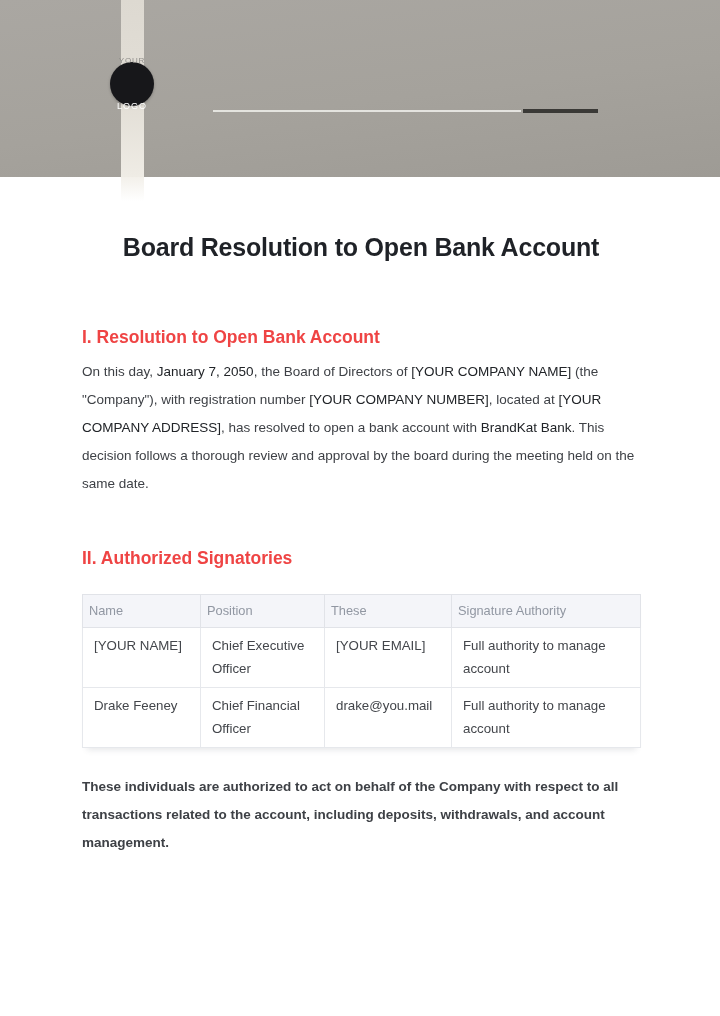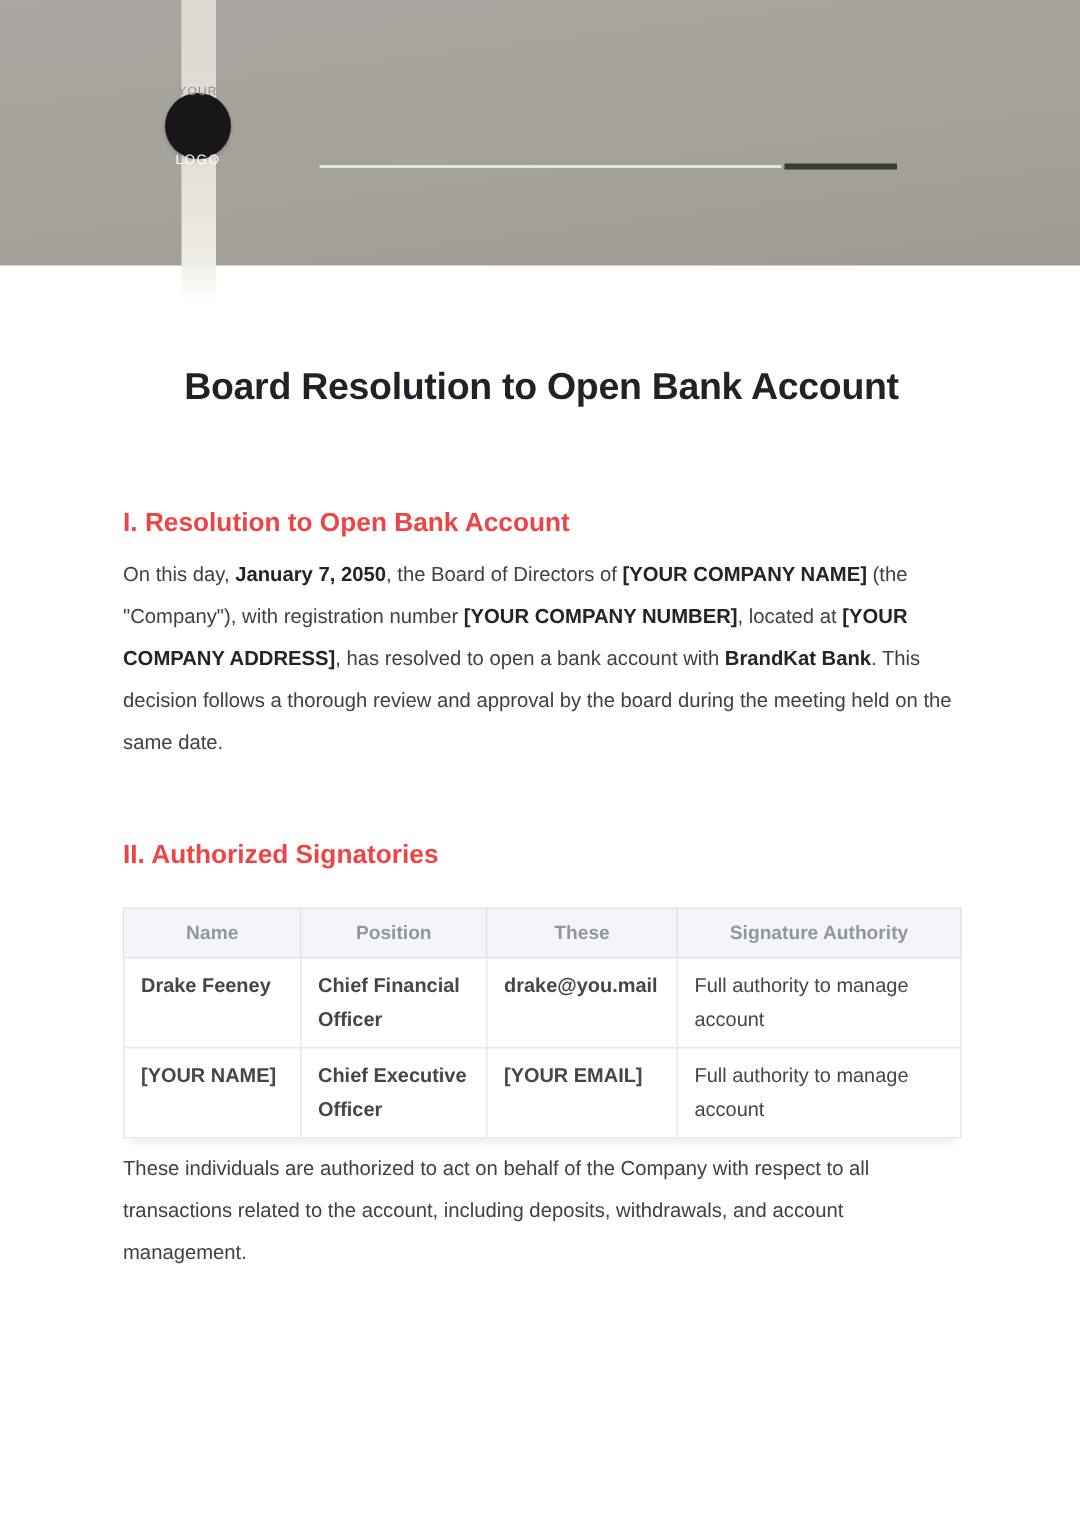--- a/index.html
+++ b/index.html
@@ -79,21 +79,21 @@
   .rule-dark {
     position: absolute;
     left: 523px; top: 109px;
     width: 75px; height: 4px;
     background: #3a3936;
   }
 
   
   .doc {
     position: absolute;
-    left: 0; top: 188px;
+    left: 0; top: 177px;
     width: 720px;
     padding: 0 80px 0 82px;
   }
   .doc-title {
     margin-top: 53px;
     text-align: center;
     font-size: 25px;
     line-height: 34px;
     font-weight: 700;
     letter-spacing: -0.2px;
@@ -106,41 +106,41 @@
     color: #ef4444;
   }
   .heading-1 { margin-top: 61px; }
   .heading-2 { margin-top: 48px; }
   .para {
     font-size: 13.5px;
     line-height: 28px;
     color: #3e4146;
     margin-top: 9px;
   }
-  .para .b, td.b { font-weight: 700; color: #212428; }
+  .para .b, td.b { font-weight: 400; color: #212428; }
   .para-intro { margin-top: 9px; }
-  .para-closing { margin-top: 6px; }
+  .para-closing { margin-top: 25px; font-weight: bold; }
 
   
   .sig-table {
     margin-top: 24px;
     width: 558px;
     border-collapse: collapse;
     table-layout: fixed;
     background: #ffffff;
     box-shadow: 0 7px 6px -5px rgba(80, 84, 96, 0.14);
   }
   .sig-table th {
     background: #f4f5f9;
     color: #9197a2;
-    font-weight: 700;
+    font-weight: 400;
     font-size: 12.8px;
     line-height: 16px;
     padding: 8px 6px;
-    text-align: center;
+    text-align: left;
     border: 1px solid #e1e3e8;
   }
   .sig-table td {
     font-size: 13.3px;
     line-height: 23px;
     color: #43464b;
     padding: 6px 8px 7px 11px;
     vertical-align: top;
     text-align: left;
     border: 1px solid #e6e8ec;
@@ -184,30 +184,30 @@
       <thead>
         <tr>
             <th>Name</th>
             <th>Position</th>
             <th>These</th>
             <th>Signature Authority</th>
           </tr>
       </thead>
       <tbody>
           <tr>
+            <td class="b">[YOUR NAME]</td>
+            <td class="b">Chief Executive Officer</td>
+            <td class="b">[YOUR EMAIL]</td>
+            <td>Full authority to manage account</td>
+          </tr>
+          <tr>
             <td class="b">Drake Feeney</td>
             <td class="b">Chief Financial Officer</td>
             <td class="b">drake@you.mail</td>
             <td>Full authority to manage account</td>
           </tr>
-          <tr>
-            <td class="b">[YOUR NAME]</td>
-            <td class="b">Chief Executive Officer</td>
-            <td class="b">[YOUR EMAIL]</td>
-            <td>Full authority to manage account</td>
-          </tr>
         </tbody>
     </table>
 
     <p class="para para-closing">These individuals are authorized to act on behalf of the Company with respect to all transactions related to the account, including deposits, withdrawals, and account management.</p>
 
   </main>
 </div>
 
 </body></html>

